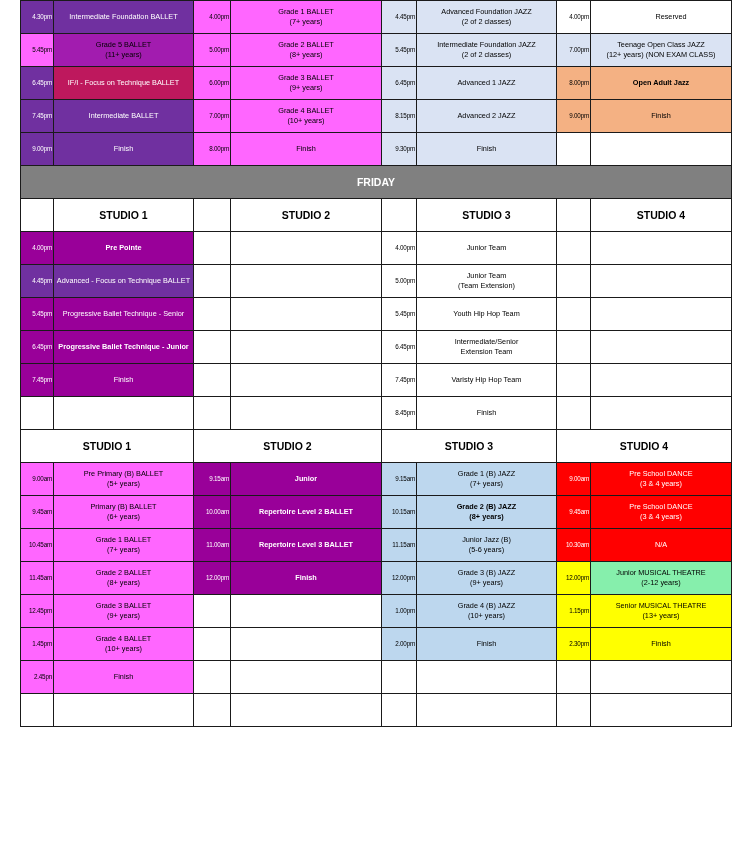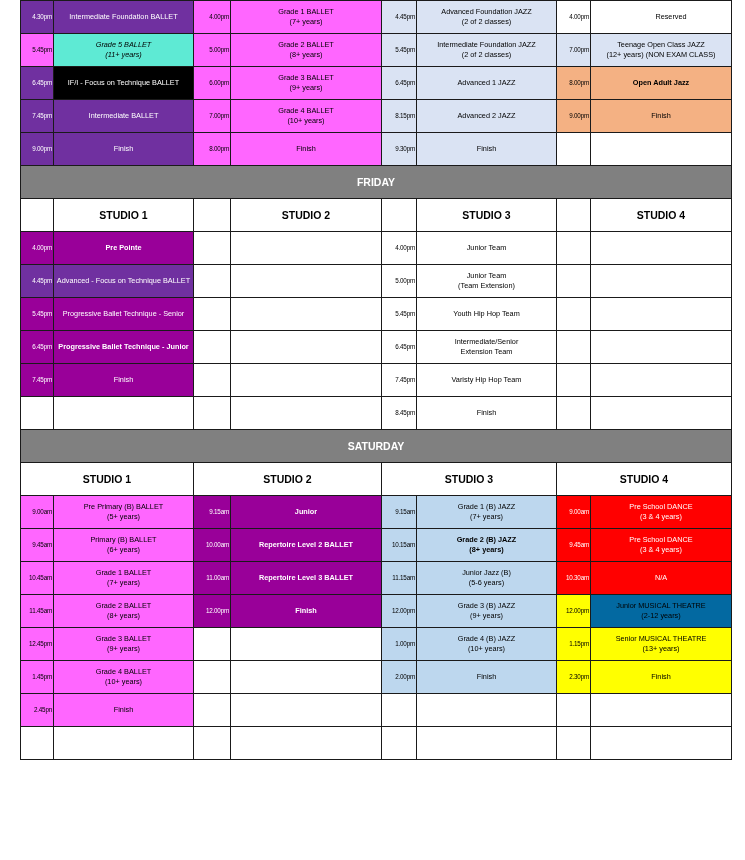--- a/index.html
+++ b/index.html
@@ -52,21 +52,21 @@
             <div>Advanced Foundation JAZZ</div>
             <div>(2 of 2 classes)</div>
           </td>
           <td class="time" style="background: rgb(255, 255, 255);">4.00pm</td>
           <td class="cls" style="background: rgb(255, 255, 255); padding-left: 20px;">
             <div>Reserved</div>
           </td>
         </tr>
         <tr>
           <td class="time" style="background: rgb(255, 102, 255);">5.45pm</td>
-          <td class="cls" style="background: #5eead4; font-style: italic;">
+          <td class="cls" style="background: #a21caf;">
             <div>Grade 5 BALLET</div>
             <div>(11+ years)</div>
           </td>
           <td class="time" style="background: rgb(255, 102, 255);">5.00pm</td>
           <td class="cls" style="background: rgb(255, 102, 255);">
             <div>Grade 2 BALLET</div>
             <div>(8+ years)</div>
           </td>
           <td class="time" style="background: rgb(218, 227, 243);">5.45pm</td>
           <td class="cls" style="background: rgb(218, 227, 243);">
@@ -74,21 +74,21 @@
             <div>(2 of 2 classes)</div>
           </td>
           <td class="time" style="background: rgb(218, 227, 243);">7.00pm</td>
           <td class="cls" style="background: rgb(218, 227, 243);">
             <div>Teenage Open Class JAZZ</div>
             <div>(12+ years) (NON EXAM CLASS)</div>
           </td>
         </tr>
         <tr>
           <td class="time" style="background: rgb(112, 48, 160); color: rgb(255, 255, 255);">6.45pm</td>
-          <td class="cls" style="background: #000000; color: rgb(255, 255, 255); margin-top: 17px;">
+          <td class="cls" style="background: #be185d; color: rgb(255, 255, 255); margin-top: 17px;">
             <div>IF/I  - Focus on Technique BALLET</div>
           </td>
           <td class="time" style="background: rgb(255, 102, 255);">6.00pm</td>
           <td class="cls" style="background: rgb(255, 102, 255);">
             <div>Grade 3 BALLET</div>
             <div>(9+ years)</div>
           </td>
           <td class="time" style="background: rgb(218, 227, 243);">6.45pm</td>
           <td class="cls" style="background: rgb(218, 227, 243);">
             <div>Advanced 1 JAZZ</div>
@@ -257,23 +257,20 @@
           <td class="cls" style="background: rgb(255, 255, 255);">
             <div>Finish</div>
           </td>
           <td class="time" style="background: rgb(255, 255, 255);"></td>
           <td class="cls" style="background: rgb(255, 255, 255);">
             <div></div>
           </td>
         </tr>
       </tbody>
     <tbody id="tbody-saturday">
-      <tr class="banner">
-        <td colspan="8">SATURDAY</td>
-      </tr>
       <tr class="head">
         <td colspan="2">STUDIO 1</td>
         <td colspan="2">STUDIO 2</td>
         <td colspan="2">STUDIO 3</td>
         <td colspan="2">STUDIO 4</td>
       </tr>
     </tbody>
     <tbody id="tbody-saturday-rows">
         <tr>
           <td class="time" style="background: rgb(255, 102, 255);">9.00am</td>
@@ -346,21 +343,21 @@
           <td class="time" style="background: rgb(153, 0, 153); color: rgb(255, 255, 255);">12.00pm</td>
           <td class="cls bold" style="background: rgb(153, 0, 153); color: rgb(255, 255, 255);">
             <div>Finish</div>
           </td>
           <td class="time" style="background: rgb(189, 215, 238);">12.00pm</td>
           <td class="cls" style="background: rgb(189, 215, 238);">
             <div>Grade 3 (B) JAZZ</div>
             <div>(9+ years)</div>
           </td>
           <td class="time" style="background: rgb(255, 255, 0);">12.00pm</td>
-          <td class="cls" style="background: #0369a1;">
+          <td class="cls" style="background: #86efac;">
             <div>Junior MUSICAL THEATRE</div>
             <div>(2-12 years)</div>
           </td>
         </tr>
         <tr>
           <td class="time" style="background: rgb(255, 102, 255);">12.45pm</td>
           <td class="cls" style="background: rgb(255, 102, 255);">
             <div>Grade 3 BALLET</div>
             <div>(9+ years)</div>
           </td>

